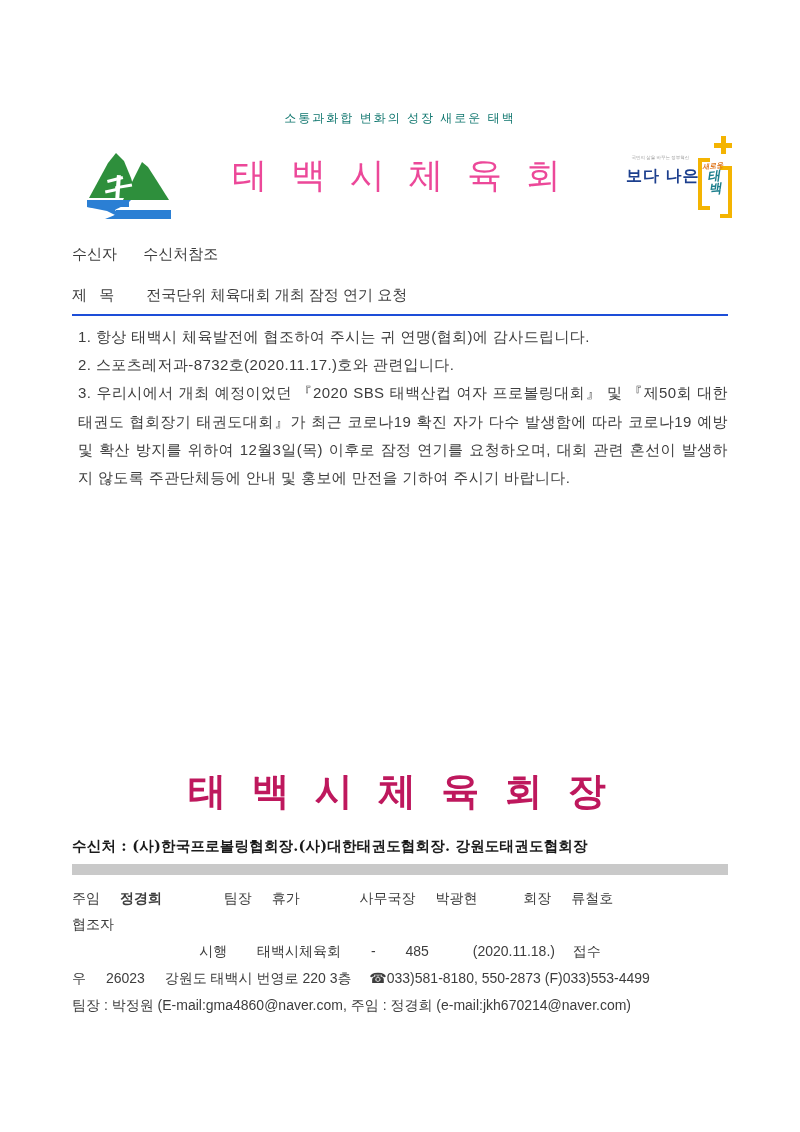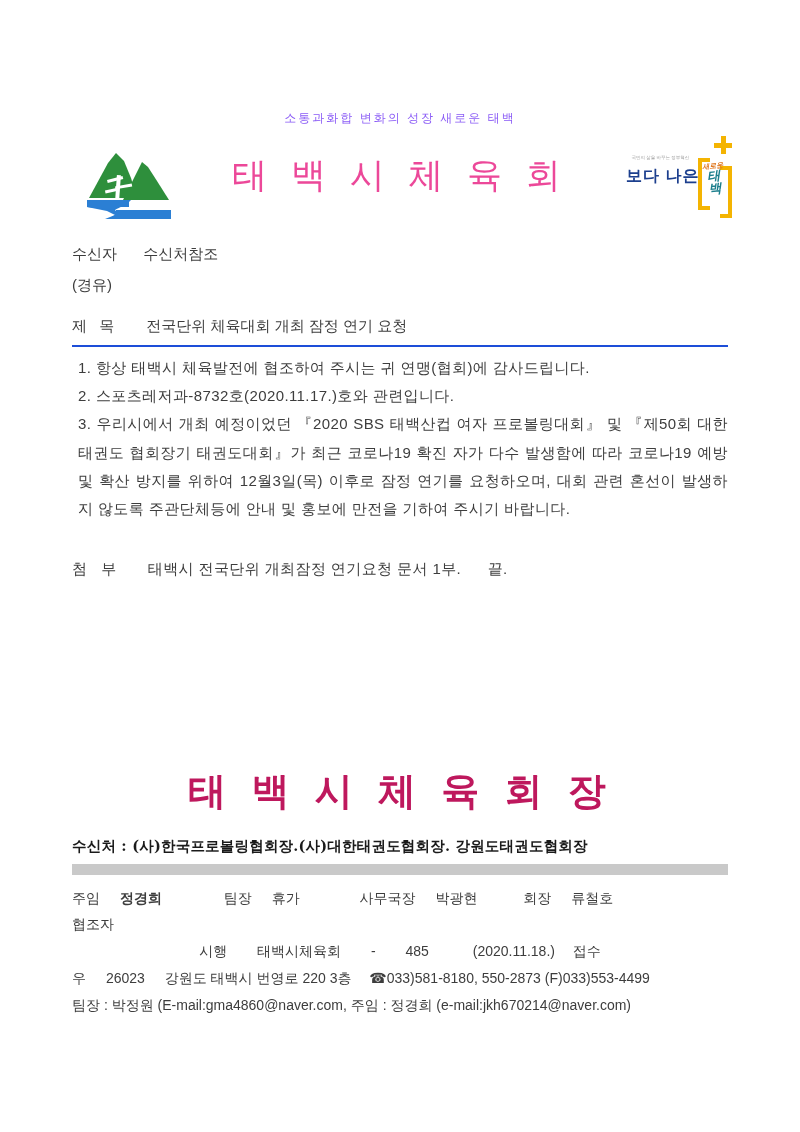--- a/index.html
+++ b/index.html
@@ -7,21 +7,21 @@
     position:relative;
     width:800px;height:1132px;
     background:#ffffff;
     font-family:"Liberation Sans", sans-serif;
     color:#3d3d3d;
     overflow:hidden;
   }
   
   .slogan{
     position:absolute;top:110px;left:0;width:100%;
-    text-align:center;font-size:12px;letter-spacing:2px;color:#8b5cf6;
+    text-align:center;font-size:12px;letter-spacing:2px;color:#0f766e;
   }
   .doc-title{
     position:absolute;top:152px;left:0;width:100%;
     text-align:center;font-size:35px;color:#ec4899;
     letter-spacing:7px;font-weight:500;white-space:nowrap;
   }
   .logo-left{position:absolute;left:85px;top:145px;width:92px;height:76px;}
   .logo-right{position:absolute;left:626px;top:136px;width:104px;height:82px;}
   .brand-tagline{
     position:absolute;top:18px;left:2px;width:72px;
@@ -115,38 +115,32 @@
       <span class="s-top">새로운</span>
       <span class="s-bottom">태백</span>
     </div>
   </div>
 
   <div class="doc">
     <div class="line">
       <span class="recipient-label">수신자</span>
       <span>수신처참조</span>
     </div>
-    <div class="line">(경유)</div>
 
     <div class="subject-row">
       <span class="subject-label">제  목</span>
       <span>전국단위 체육대회 개최 잠정 연기 요청</span>
     </div>
 
     <div class="paragraphs">
       <p>1. 항상 태백시 체육발전에 협조하여 주시는 귀 연맹(협회)에 감사드립니다.</p>
       <p>2. 스포츠레저과-8732호(2020.11.17.)호와 관련입니다.</p>
       <p>3. 우리시에서 개최 예정이었던 『2020 SBS 태백산컵 여자 프로볼링대회』 및 『제50회 대한태권도 협회장기 태권도대회』가 최근 코로나19 확진 자가 다수 발생함에 따라 코로나19 예방 및 확산 방지를 위하여 12월3일(목) 이후로 잠정 연기를 요청하오며, 대회 관련 혼선이 발생하지 않도록 주관단체등에 안내 및 홍보에 만전을 기하여 주시기 바랍니다.</p>
     </div>
 
-    <div class="attachment">
-      <span class="att-label">첨  부</span>
-      <span>태백시 전국단위 개최잠정 연기요청 문서 1부.</span>
-      <span class="att-end">끝.</span>
-    </div>
   </div>
 
   <div class="sig">태 백 시 체 육 회 장</div>
 
   <div class="footer">
     <div class="dist">
       <span>수신처 :</span>
       <span>(사)한국프로볼링협회장.(사)대한태권도협회장. 강원도태권도협회장</span>
     </div>
 

